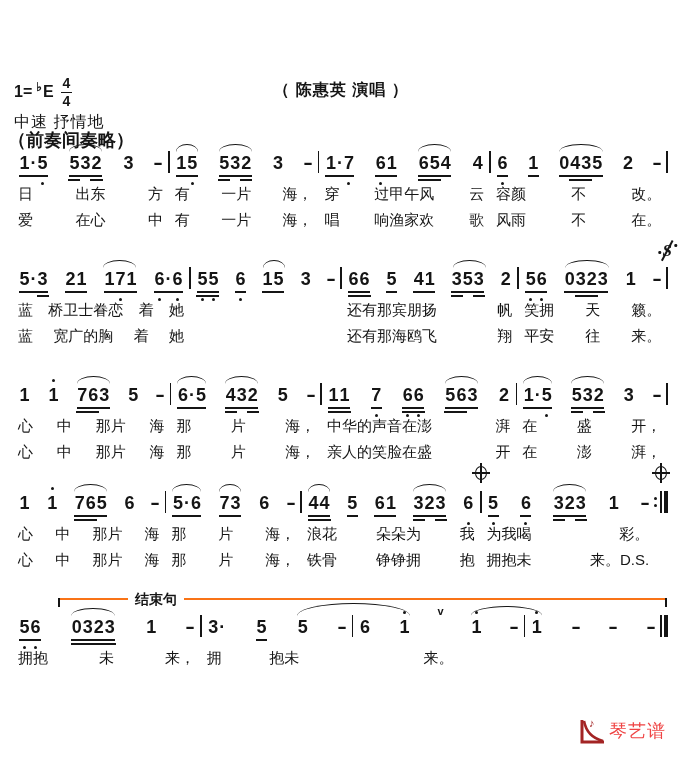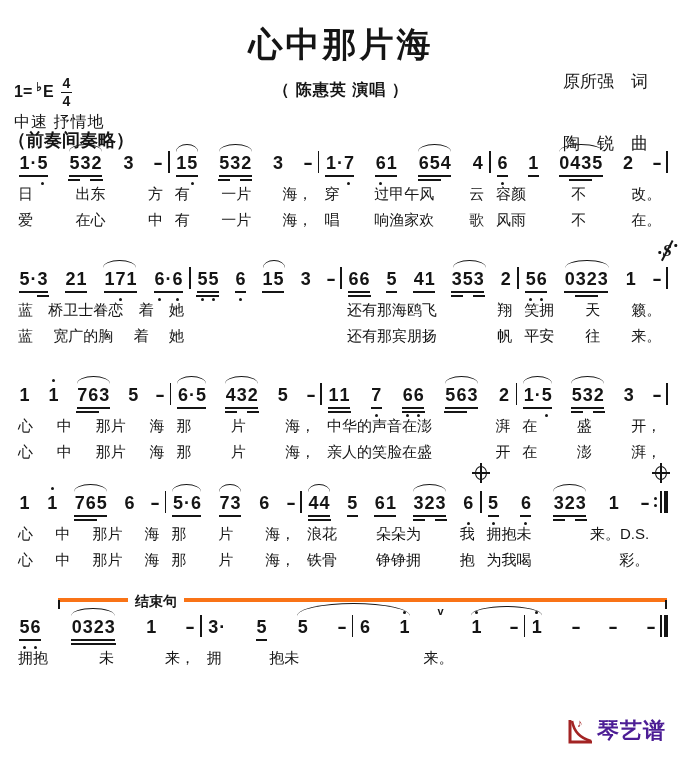--- a/index.html
+++ b/index.html
@@ -63,44 +63,41 @@
                 margin-left:-0.9px;background:#151515;}
   .coda::after{content:"";position:absolute;top:50%;left:-4px;right:-4px;height:1.8px;
                margin-top:-0.9px;background:#151515;}
 
   .lyricrow{display:flex;justify-content:space-between;margin-top:11px;
             font-size:15px;line-height:17px;font-weight:normal;}
   .lyricrow + .lyricrow{margin-top:9px;}
   .lcell{white-space:nowrap;}
 
   .endbracket{position:absolute;top:-16px;left:42px;right:4px;height:9px;
-              border-top:4px solid #f97316;text-decoration:underline;}
+              border-top:2px solid #f97316;text-decoration:underline;}
   .endbracket::before,.endbracket::after{content:"";position:absolute;top:-2px;width:2px;
               height:9px;background:#151515;}
   .endbracket::before{left:0;}
   .endbracket::after{right:0;}
   .blabel{position:absolute;top:-10px;left:70px;background:#fff;padding:0 7px;
           font-size:14px;font-weight:bold;line-height:18px;}
 
   
   .footnote{position:absolute;top:673px;left:0;right:0;text-align:center;
             font-size:14px;font-weight:bold;letter-spacing:0.5px;}
   .logo{position:absolute;right:16px;top:716px;display:flex;align-items:center;gap:2px;}
-  .logo-text{font-size:22px;font-weight:bold;letter-spacing:1px;color:#4c1d95;}
+  .logo-text{font-size:18px;font-weight:normal;letter-spacing:1px;color:#ef4444;}
 </style>
 </head>
 <body>
 
 <div class="page">
 
-  <div class="title">心中那片海</div>
   <div class="subtitle">（ 陈惠英 演唱 ）</div>
 
-  <div class="credits"><span>原所强　词</span><br>
-<span>陶　锐　曲</span></div>
 
   <div class="keyrow">
     <span>1=</span>
       <span class="flat">♭</span>
       <span>E</span>
     <span class="meter">
       <span class="mtop">4</span>
       <span class="mbot">4</span>
     </span>
   </div>
@@ -349,26 +346,26 @@
               <span class="ch">3<i class="u2"></i></span>
               <span class="ch">5</span>
               <span class="ch">3<i class="u2"></i></span>
               <i class="u1"></i>
             </span>
             <span class="grp">
               <span class="ch">2</span>
             </span>
           </div>
           <div class="lyricrow">
+            <span class="lcell">还有那宾朋扬</span>
+            <span class="lcell">帆</span>
+          </div>
+          <div class="lyricrow">
             <span class="lcell">还有那海鸥飞</span>
             <span class="lcell">翔</span>
-          </div>
-          <div class="lyricrow">
-            <span class="lcell">还有那宾朋扬</span>
-            <span class="lcell">帆</span>
           </div>
         </div>
         <span class="barwrap">
           <i class="bar"></i>
         </span>
         <div class="measure" style="flex-grow: 4;">
           <div class="notesrow">
             <span class="grp">
               <span class="ch">5<i class="odb"></i></span>
               <span class="ch">6<i class="odb"></i></span>
@@ -691,26 +688,26 @@
               <i class="u1"></i>
             </span>
             <span class="grp">
               <span class="ch">1</span>
             </span>
             <span class="grp dash">
               <span class="ch">-</span>
             </span>
           </div>
           <div class="lyricrow">
+            <span class="lcell">为我喝</span>
+            <span class="lcell">彩。</span>
+          </div>
+          <div class="lyricrow">
             <span class="lcell">拥抱未</span>
             <span class="lcell">来。D.S.</span>
-          </div>
-          <div class="lyricrow">
-            <span class="lcell">为我喝</span>
-            <span class="lcell">彩。</span>
           </div>
         </div>
         <span class="barwrap">
           <span class="rdots">
             <i></i>
             <i></i>
           </span>
           <i class="bar"></i>
           <i class="bar thick"></i>
           <span class="mark"><span class="coda"></span></span>

